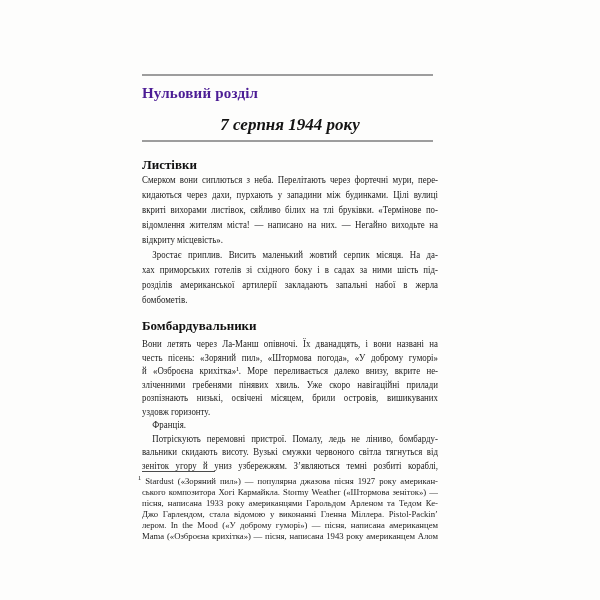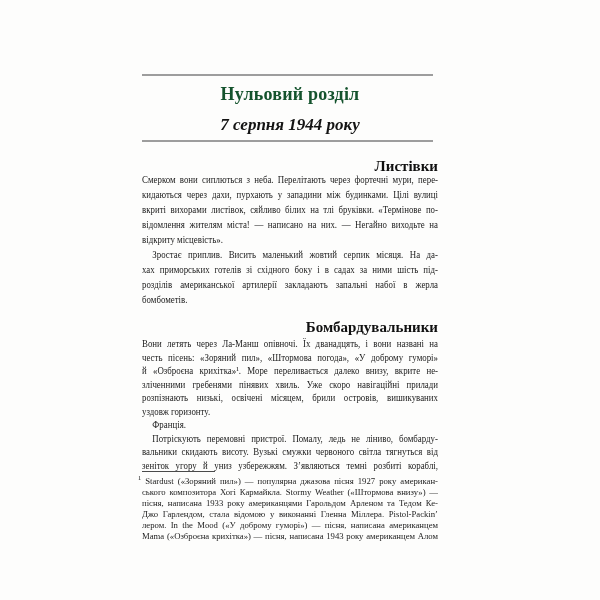--- a/index.html
+++ b/index.html
@@ -13,32 +13,32 @@
     overflow: hidden;
   }
   .rule {
     position: absolute; left: 142px; width: 291px;
     height: 1.5px; background: #9d9d9d;
   }
   .rule-top { top: 74px; }
   .rule-mid { top: 140px; }
   .title {
     position: absolute; left: 142px; width: 296px; top: 85px;
-    margin: 0; font-size: 18px; font-weight: bold; color: #14532d;
-    text-align: center; letter-spacing: 0.2px; line-height: 1.1;
+    margin: 0; font-size: 15px; font-weight: bold; color: #4c1d95;
+    letter-spacing: 0.2px; line-height: 1.1;
   }
   .subtitle {
     position: absolute; left: 142px; width: 296px; top: 115px;
     font-size: 17px; font-weight: bold; font-style: italic;
     text-align: center; color: #141414;
   }
   .sec-heading {
     position: absolute; left: 142px; width: 296px;
-    margin: 0; font-size: 15px; font-weight: bold; color: #101010;
-    text-align: right; line-height: 1.1;
+    margin: 0; font-size: 13px; font-weight: bold; color: #101010;
+    text-align: left; line-height: 1.1;
   }
   #h-sec0 { top: 158px; }
   #h-sec1 { top: 319px; }
   .textblock { position: absolute; left: 142px; width: 296px; }
   #sec0 { top: 172px; }
   #sec1 { top: 337px; }
   #sec0 .line { line-height: 15px; }
   #sec1 .line { line-height: 13.5px; }
   .line {
     font-size: 10.3px;
@@ -96,19 +96,19 @@
       <div class="line">уздовж горизонту.</div>
       <div class="line ind">Франція.</div>
       <div class="line jfull ind">Потріскують перемовні пристрої. Помалу, ледь не ліниво, бомбарду-</div>
       <div class="line jfull">вальники скидають висоту. Вузькі смужки червоного світла тягнуться від</div>
       <div class="line jfull">зеніток угору й униз узбережжям. З’являються темні розбиті кораблі,</div>
     </div>
 
   <div class="fn-rule"></div>
   <div id="footnote" class="footnote">
       <div class="fline jfull find"><sup>1</sup> Stardust («Зоряний пил») — популярна джазова пісня 1927 року американ-</div>
-      <div class="fline jfull">ського композитора Хогі Кармайкла. Stormy Weather («Штормова внизу») —</div>
+      <div class="fline jfull">ського композитора Хогі Кармайкла. Stormy Weather («Штормова зеніток») —</div>
       <div class="fline jfull">пісня, написана 1933 року американцями Гарольдом Арленом та Тедом Ке-</div>
       <div class="fline jfull">Джо Гарлендом, стала відомою у виконанні Гленна Міллера. Pistol-Packin’</div>
       <div class="fline jfull">лером. In the Mood («У доброму гуморі») — пісня, написана американцем</div>
       <div class="fline jfull">Mama («Озброєна крихітка») — пісня, написана 1943 року американцем Алом</div>
     </div>
 </div>
 
 </body></html>

